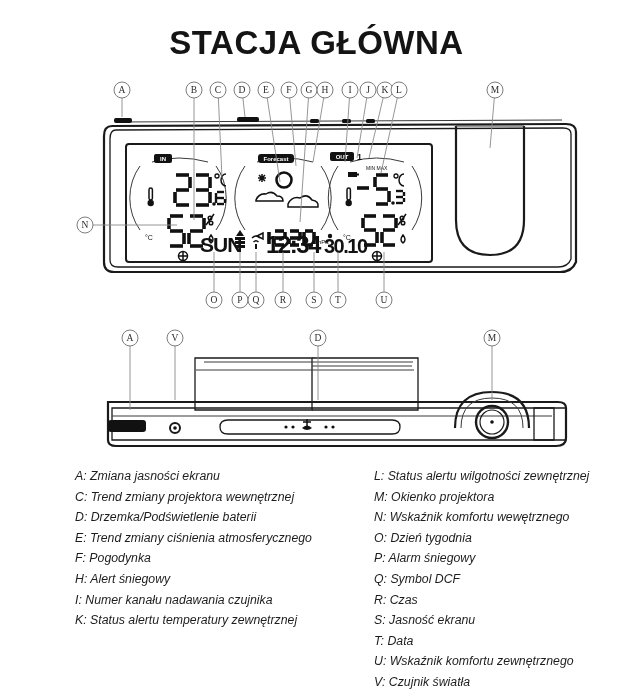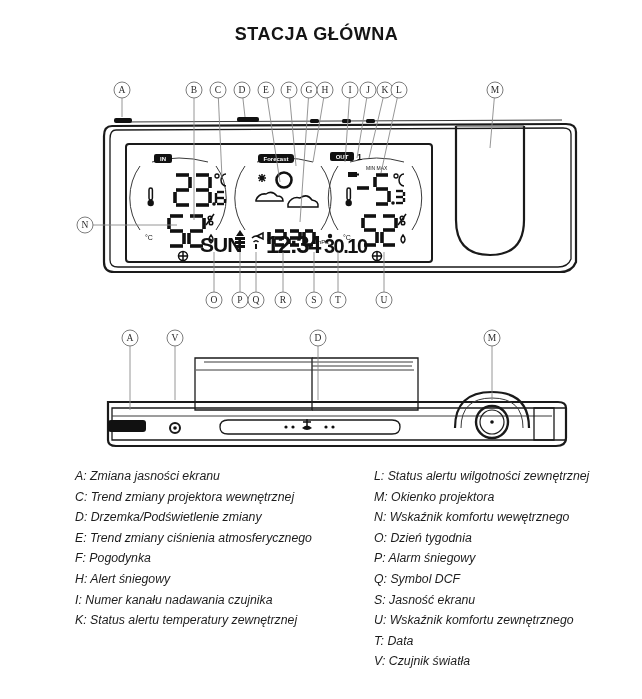--- a/index.html
+++ b/index.html
@@ -16,21 +16,21 @@
     overflow: hidden;
   }
 
   
   #page-title {
     position: absolute;
     top: 24px;
     left: 0;
     width: 633px;
     text-align: center;
-    font-size: 18px;
+    font-size: 33px;
     font-weight: bold;
     letter-spacing: 0.5px;
     color: #141414;
   }
 
   
   #diagram-stage {
     position: absolute;
     top: 70px;
     left: 0;
@@ -483,32 +483,33 @@
         </g>
       </g>
 
 </svg>
 </div>
 
 <div id="legend">
   <div class="legend-col" id="legend-col-left">
       <span class="legend-entry">A: Zmiana jasności ekranu</span>
       <span class="legend-entry">C: Trend zmiany projektora wewnętrznej</span>
-      <span class="legend-entry">D: Drzemka/Podświetlenie zmiany</span>
+      <span class="legend-entry">D: Drzemka/Podświetlenie baterii</span>
       <span class="legend-entry">E: Trend zmiany ciśnienia atmosferycznego</span>
       <span class="legend-entry">F: Pogodynka</span>
       <span class="legend-entry">H: Alert śniegowy</span>
       <span class="legend-entry">I: Numer kanału nadawania czujnika</span>
       <span class="legend-entry">K: Status alertu temperatury zewnętrznej</span>
     </div>
   <div class="legend-col" id="legend-col-right">
       <span class="legend-entry">L: Status alertu wilgotności zewnętrznej</span>
       <span class="legend-entry">M: Okienko projektora</span>
       <span class="legend-entry">N: Wskaźnik komfortu wewętrznego</span>
       <span class="legend-entry">O: Dzień tygodnia</span>
       <span class="legend-entry">P: Alarm śniegowy</span>
       <span class="legend-entry">Q: Symbol DCF</span>
+      <span class="legend-entry">R: Czas</span>
       <span class="legend-entry">S: Jasność ekranu</span>
+      <span class="legend-entry">T: Data</span>
       <span class="legend-entry">U: Wskaźnik komfortu zewnętrznego</span>
-      <span class="legend-entry">T: Data</span>
       <span class="legend-entry">V: Czujnik światła</span>
     </div>
 </div>
 
 </body></html>

